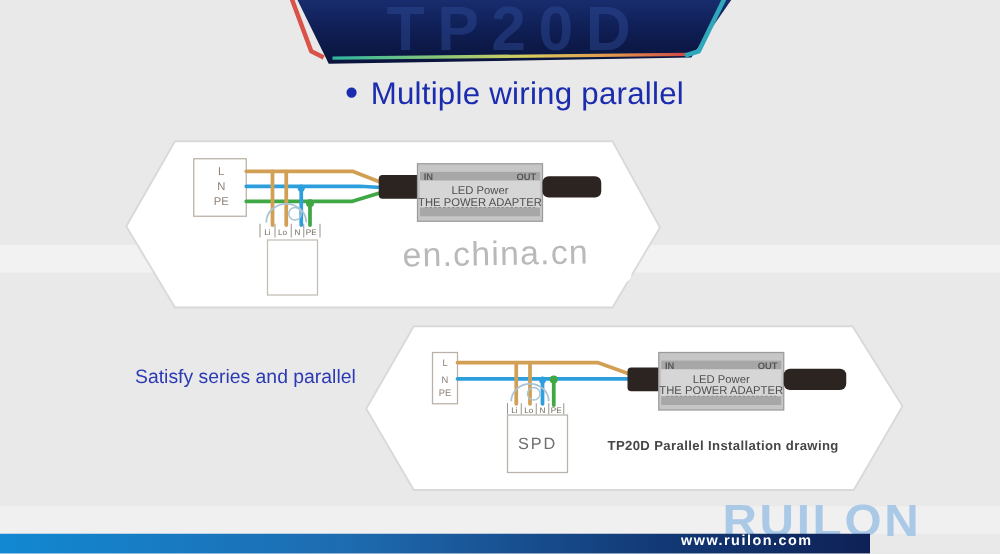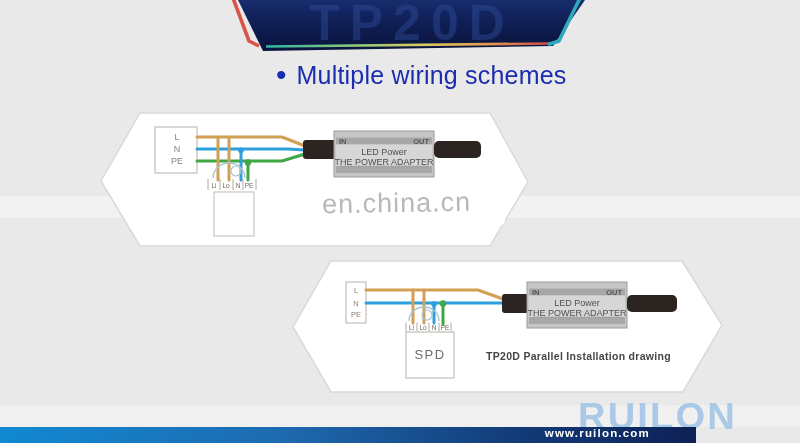--- a/index.html
+++ b/index.html
@@ -180,24 +180,25 @@
     </defs>
     <polygon points="238,0 585,0 553,46 263,51" fill="url(#navy)"></polygon>
     <text class="banner-model" x="412" y="40" text-anchor="middle" clip-path="url(#trapClip)">TP20D</text>
     <line x1="266" y1="46.5" x2="550" y2="43.5" stroke="url(#rainbow)" stroke-width="2.6"></line>
     <polyline points="233,-2 249,41 259,46" fill="none" stroke="#d95349" stroke-width="3.6" stroke-linejoin="round"></polyline>
     <polyline points="580,-2 559,41 548,44.5" fill="none" stroke="#2fa8bc" stroke-width="3.6" stroke-linejoin="round"></polyline>
   </svg>
 
   <div class="abs title-row">
     <span class="title-bullet">•</span>
-    <span class="title-text">Multiple wiring schemes</span>
+    <span class="title-text">Multiple wiring parallel</span>
   </div>
 
   <div class="abs side-note">
+    <div>Satisfy series and parallel</div>
   </div>
 
   <div class="abs wm-brand">RUILON</div>
   <div class="abs footer-bar">
     <span class="footer-url">www.ruilon.com</span>
   </div>
 
 </div>
 
 </body></html>

